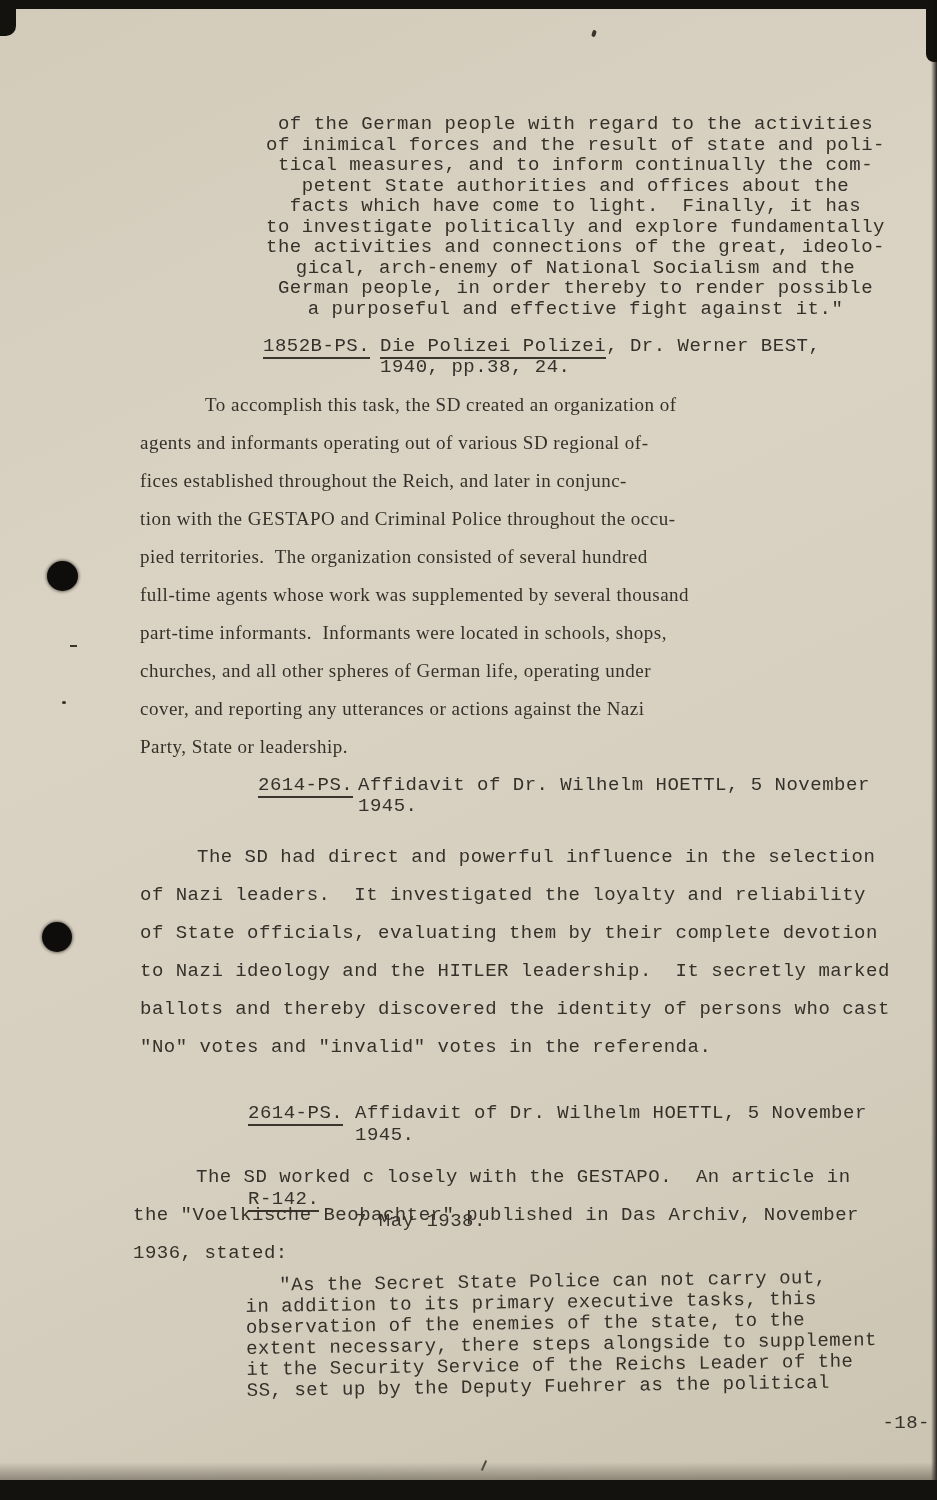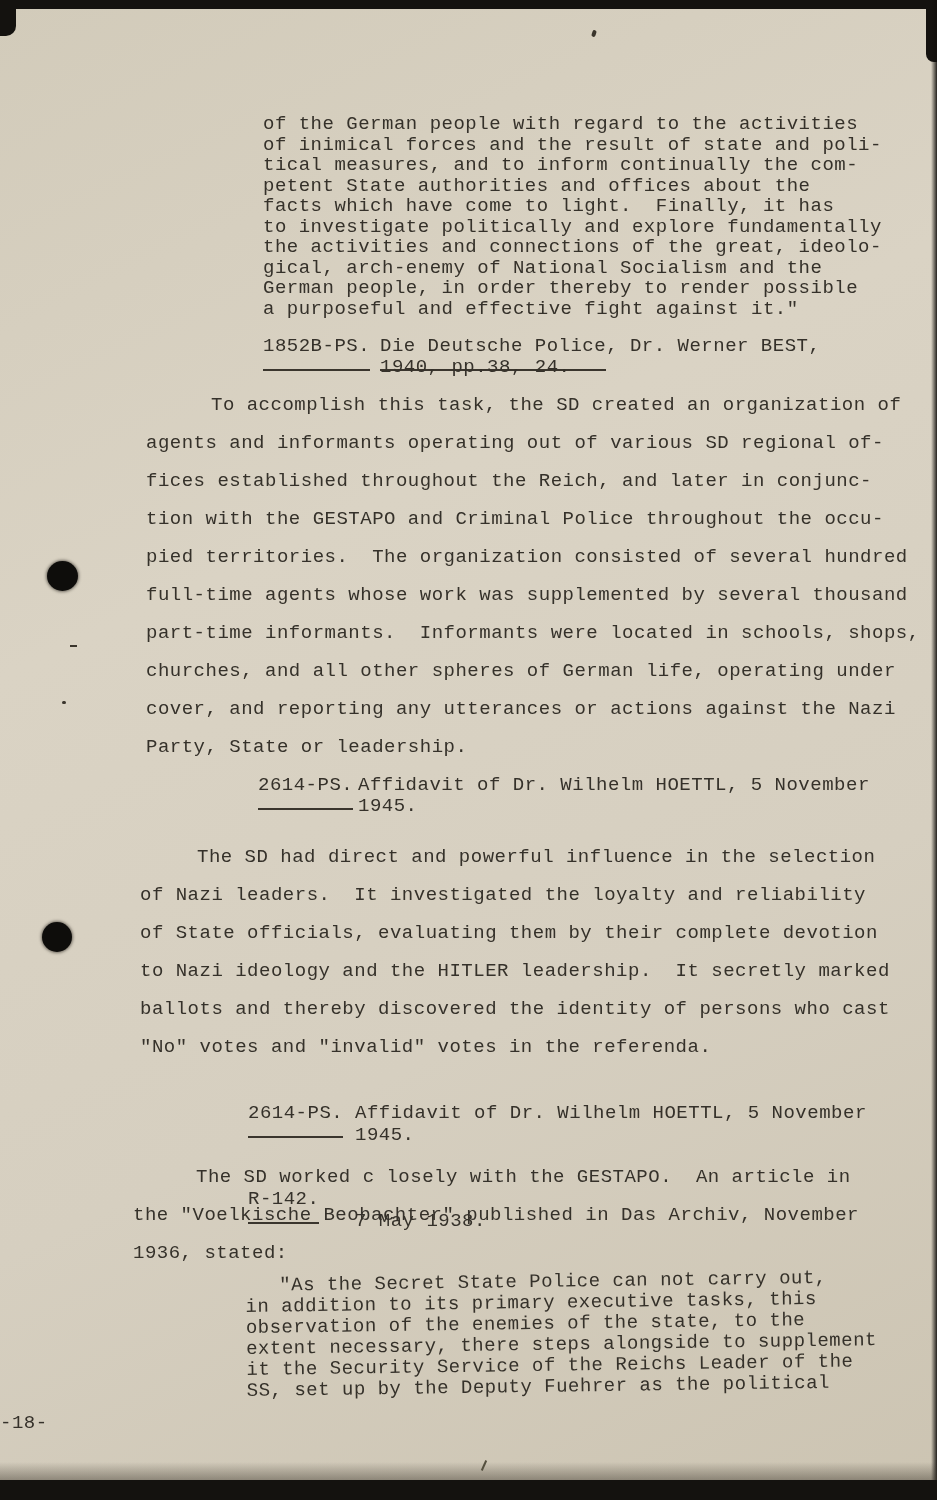--- a/index.html
+++ b/index.html
@@ -13,37 +13,37 @@
     position: absolute; left: 0; top: 0; width: 937px; height: 1500px;
     background: linear-gradient(155deg, #d2cbba 0%, #dad3c4 35%, #d6cfc0 65%, #ccc4b2 100%);
     color: #35312a;
   }
   .block {
     position: absolute;
     font-size: 19px;
     letter-spacing: 0.5px;
     white-space: pre-wrap;
   }
-  .q1 { left: 263px; top: 114px; width: 625px; line-height: 20.5px; }
+  .q1 { left: 263px; top: 114px; width: 625px; line-height: 20.5px; text-align: center; }
   .c1 { left: 263px; top: 336px; line-height: 21px; }
-  .p1 { left: 146px; top: 386px; width: 780px; line-height: 38px; text-indent: 65px; }
+  .p1 { left: 140px; top: 386px; width: 780px; line-height: 38px; text-indent: 65px; font-family: Liberation Serif, serif; }
   .c2 { left: 258px; top: 775px; line-height: 21px; }
   .p2 { left: 140px; top: 838px; width: 780px; line-height: 38px; text-indent: 57px; }
   .c3 { left: 248px; top: 1060px; line-height: 21.5px; }
   .p3 { left: 133px; top: 1158px; width: 795px; line-height: 38px; text-indent: 63px; }
   .q2 { left: 246px; top: 1276px; width: 645px; line-height: 21px; text-indent: 34px;
         transform: rotate(-0.8deg); transform-origin: left center; }
-  .pagenum { left: 0; top: 1412px; width: 930px; text-align: left; }
+  .pagenum { left: 0; top: 1412px; width: 930px; text-align: right; }
 
   .cite { display: flex; }
   .cite .cite-id { flex: none; }
   .c1 .cite-id { width: 117px; }
   .c2 .cite-id { width: 100px; }
   .c3 .cite-id { width: 107px; }
-  .u { border-bottom: 2px solid #3a352d; padding-bottom: 12px; }
+  .u { border-bottom: 2px solid #3a352d; padding-bottom: 0px; }
   .cite-entry + .cite-entry { margin-top: 0px; }
 
   
   .edge-top { position: absolute; left: 0; top: 0; width: 937px; height: 9px; background: #14120f; }
   .corner-tl { position: absolute; left: 0; top: 0; width: 16px; height: 36px; background: #14120f; border-bottom-right-radius: 10px; }
   .corner-tr { position: absolute; right: 0; top: 0; width: 11px; height: 62px; background: #14120f; border-bottom-left-radius: 8px; }
   .edge-right { position: absolute; right: 0; top: 0; width: 6px; height: 1500px;
     background: linear-gradient(to left, rgba(17,15,12,0.9), rgba(17,15,12,0)); }
   .edge-bottom { position: absolute; left: 0; top: 1480px; width: 937px; height: 20px; background: #14120f; }
   .edge-bottom-shadow { position: absolute; left: 0; top: 1462px; width: 937px; height: 18px;
@@ -69,21 +69,21 @@
 petent State authorities and offices about the
 facts which have come to light.  Finally, it has
 to investigate politically and explore fundamentally
 the activities and connections of the great, ideolo-
 gical, arch-enemy of National Socialism and the
 German people, in order thereby to render possible
 a purposeful and effective fight against it."</div>
 
   <div class="block c1 cite">
     <span class="cite-id"><span class="u">1852B-PS.</span></span>
-    <span class="cite-body"><span class="u">Die Deutsche Police</span><span>, Dr. Werner BEST,</span><br><span>1940, pp.38, 24.</span></span>
+    <span class="cite-body"><span class="u">Die Polizei Polizei</span><span>, Dr. Werner BEST,</span><br><span>1940, pp.38, 24.</span></span>
   </div>
 
   <div class="block p1">To accomplish this task, the SD created an organization of
 agents and informants operating out of various SD regional of-
 fices established throughout the Reich, and later in conjunc-
 tion with the GESTAPO and Criminal Police throughout the occu-
 pied territories.  The organization consisted of several hundred
 full-time agents whose work was supplemented by several thousand
 part-time informants.  Informants were located in schools, shops,
 churches, and all other spheres of German life, operating under

